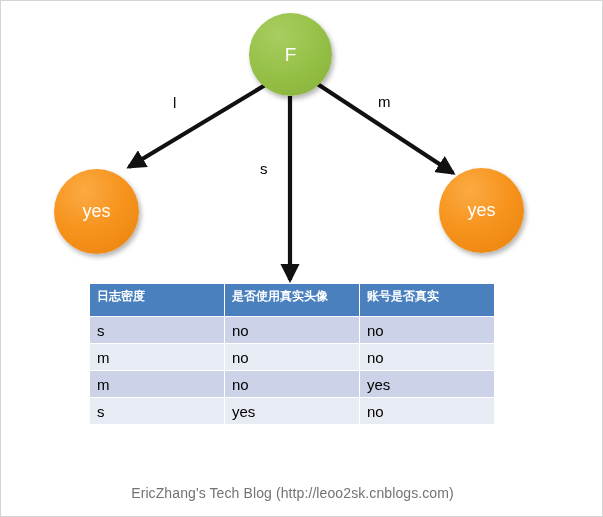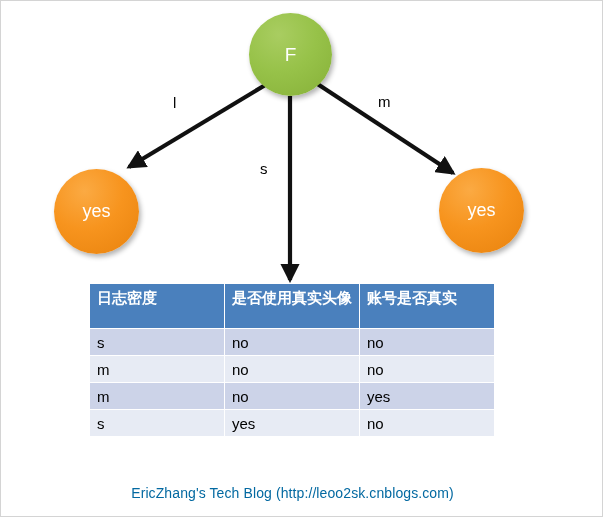--- a/index.html
+++ b/index.html
@@ -80,26 +80,26 @@
     left: 88px;
     top: 282px;
     width: 404px;
     border-collapse: separate;
     border-spacing: 1px 1px;
     table-layout: fixed;
   }
   #data-table th {
     background: #4a80bd;
     color: #ffffff;
-    font-size: 15px;
+    font-size: 12px;
     font-weight: bold;
     text-align: left;
     vertical-align: top;
     padding: 5px 7px 6px 7px;
-    height: 44px;
+    height: 32px;
     line-height: 1.22;
     box-sizing: border-box;
   }
   #data-table td {
     font-size: 15px;
     color: #000000;
     text-align: left;
     vertical-align: middle;
     padding: 4px 7px;
     height: 26px;
@@ -109,21 +109,21 @@
   #data-table tbody tr:nth-child(even) td { background: #e7ebf4; }
 
   
   #watermark {
     position: absolute;
     left: 0;
     right: 0;
     top: 484px;
     text-align: center;
     padding-right: 18px;
-    color: #0369a1;
+    color: #737373;
     font-size: 14px;
     letter-spacing: 0.1px;
   }
 </style>
 </head>
 <body>
 
 <div id="canvas">
 
   <svg id="tree-svg" viewBox="0 0 603 517" xmlns="http://www.w3.org/2000/svg">

